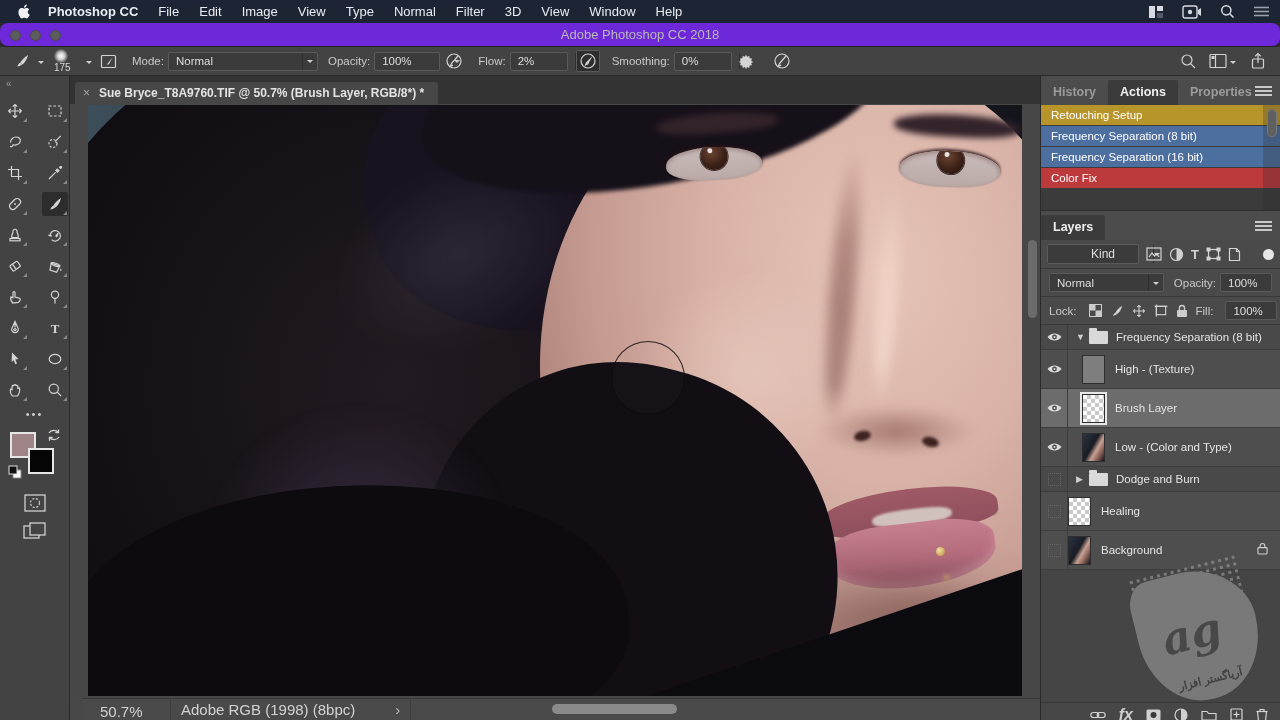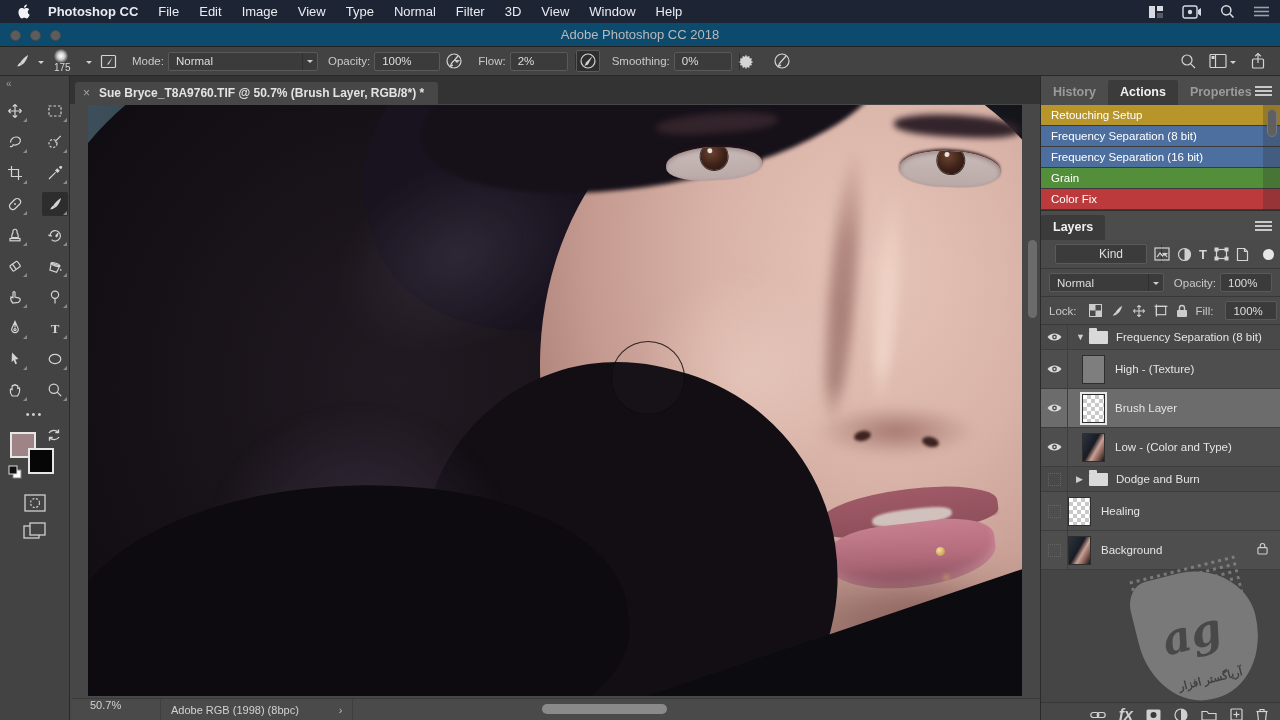--- a/index.html
+++ b/index.html
@@ -12,21 +12,21 @@
              background:#1d2433; display:flex; align-items:center; padding:0 10px;
              color:#e9ecf2; font-size:13px; }
   .mb-item { padding:0 10px; cursor:default; }
   .mb-item.app { font-weight:bold; }
   #apple-logo { width:14px; height:15px; margin:0 6px 0 8px; }
   #mb-right { margin-left:auto; display:flex; align-items:center; gap:18px; }
   #mb-right svg { display:block; }
 
   
   #titlebar { position:absolute; left:0; top:23px; width:1280px; height:24px;
-              background:#0c4a6e; border-bottom:1px solid #222; }
+              background:#6d28d9; border-bottom:1px solid #222;border-radius:8px; }
   .tl { position:absolute; top:7px; width:11px; height:11px; border-radius:50%;
         background:#5d5d5d; border:1px solid #4a4a4a; }
   #title-text { position:absolute; left:0; right:0; top:4px; text-align:center;
                 color:#b9b9b9; font-size:13px; }
 
   
   #optionsbar { position:absolute; left:0; top:47px; width:1280px; height:29px;
                 background:#434343; border-bottom:1px solid #2a2a2a;
                 display:flex; align-items:center; color:#cfcfcf; font-size:11.5px; }
   .ob-label { margin:0 4px 0 10px; color:#c9c9c9; }
@@ -142,23 +142,23 @@
              box-shadow:6px 26px 4px -2px rgba(210,170,90,.8); }
   .shirt { left:0; top:0; width:934px; height:591px; background:#0b0b10;
            clip-path:polygon(58% 101%, 101% 78%, 101% 101%); }
   .hair-bottom { left:-20px; top:380px; width:560px; height:280px; background:#0e0b10;
                  border-radius:45% 55% 40% 40%; transform:rotate(-6deg); }
   #brush-cursor { left:523px; top:236px; width:74px; height:74px; border-radius:50%;
                   border:1px solid rgba(15,12,12,.85); background:rgba(200,170,165,.03); }
 
   #v-scroll { position:absolute; right:3px; top:136px; width:9px; height:78px; border-radius:5px; background:#6b6b6b; }
 
-  #statusbar { position:absolute; left:2px; top:622px; width:970px; height:22px; background:#4a4a4a;
-               border-top:1px solid #3a3a3a; display:flex; align-items:flex-start;
-               color:#d2d2d2; font-size:11px; }
+  #statusbar { position:absolute; left:12px; top:622px; width:970px; height:22px; background:#4a4a4a;
+               border-top:1px solid #3a3a3a; display:flex; align-items:flex-end;
+               color:#d2d2d2; font-size:15px; }
   #zoom-pct { margin-left:18px; width:70px; }
   #profile-box { display:flex; align-items:center; gap:40px; padding:0 10px; height:100%;
                  border-left:1px solid #3e3e3e; border-right:1px solid #3e3e3e; }
   #profile-box .arr { color:#bdbdbd; }
   #h-scroll { position:absolute; left:470px; top:5px; width:125px; height:10px; border-radius:5px; background:#8a8a8a; }
 
   
   #dock { position:absolute; left:1040px; top:76px; width:240px; height:644px; background:#444444;
           border-left:1px solid #2a2a2a; color:#d6d6d6; font-size:12px; }
   .ptabs { position:relative; height:29px; background:#4c4c4c; display:flex; align-items:flex-end; }
@@ -171,21 +171,21 @@
                   border-bottom:1px solid #2e2e2e; }
   .action-row { height:20px; margin-bottom:1px; display:flex; align-items:center;
                 padding-left:10px; color:#fff; font-size:11.5px; }
   #actions-scroll { position:absolute; right:0; top:0; width:17px; height:106px;
                     background:rgba(40,40,40,.25); }
   #actions-thumb { position:absolute; right:3px; top:4px; width:10px; height:28px;
                    border-radius:5px; background:#5f5f5f; border:1px solid #777; }
 
   #layers-filter { height:29px; background:#4a4a4a; display:flex; align-items:center;
                    padding:0 6px; gap:7px; border-bottom:1px solid #383838; }
-  #kind-dd { width:92px; height:20px;margin-left:8px; }
+  #kind-dd { width:92px; height:20px; }
   .f-ico { color:#d0d0d0; display:flex; align-items:center; }
   #filter-toggle { margin-left:auto; width:11px; height:11px; border-radius:50%; background:#e6e6e6; }
 
   #layers-blend { height:28px; background:#4a4a4a; display:flex; align-items:center;
                   padding:0 8px; border-bottom:1px solid #383838; font-size:11.5px; }
   #blend-dd { width:126px; height:19px; }
   .lbl { color:#c9c9c9; margin:0 4px 0 10px; }
   .num-dd { height:19px; }
 
   #layers-lock { height:28px; background:#4a4a4a; display:flex; align-items:center;
@@ -589,21 +589,20 @@
           <div></div>
           <div></div>
         </div>
     </div>
 
     <div id="actions-body">
       <div id="actions-rows">
           <div class="action-row" style="background: rgb(184, 149, 43);">Retouching Setup</div>
           <div class="action-row" style="background: rgb(76, 111, 159);">Frequency Separation (8 bit)</div>
           <div class="action-row" style="background: rgb(76, 111, 159);">Frequency Separation (16 bit)</div>
-          <div class="action-row" style="background: rgb(83, 142, 58);">Grain</div>
           <div class="action-row" style="background: rgb(188, 57, 60);">Color Fix</div>
         </div>
       <div id="actions-scroll">
           <div id="actions-thumb"></div>
         </div>
     </div>
 
     <div class="ptabs">
       <div class="ptab active">Layers</div>
       <div class="burger">

